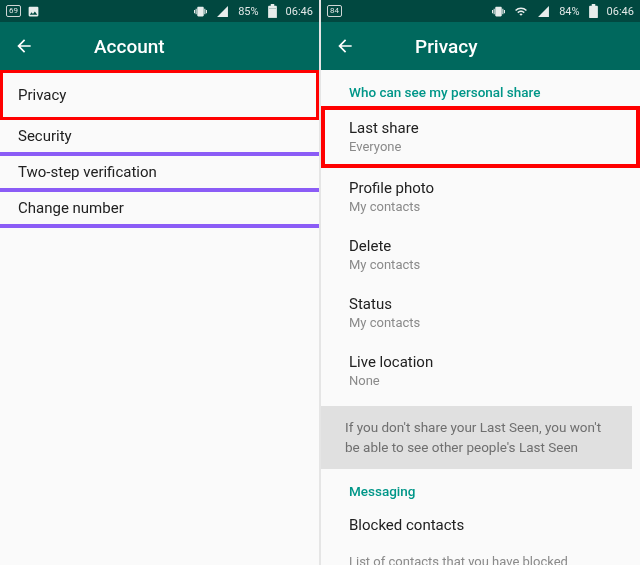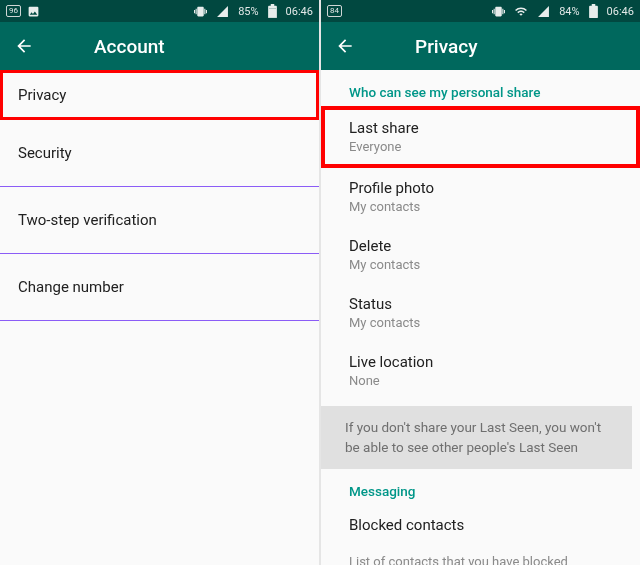--- a/index.html
+++ b/index.html
@@ -40,22 +40,22 @@
     color: #fff;
     display: flex;
     align-items: center;
     padding: 0 14px;
     gap: 22px;
   }
   .appbar svg { fill: #fff; display:block; }
   .appbar-title { font-size: 19px; font-weight: 500; margin-left: 38px; }
   .content { flex: 1; background: #fafafa; overflow: hidden; }
   .list-item {
-    padding: 24px 18px;
-    border-bottom: 1px solid #8b5cf6;
+    padding: 7px 18px;
+    border-bottom: 4px solid #8b5cf6;
     font-size: 15px;
     color: #212121;
   }
   .section-header {
     padding: 14px 28px 6px;
     color: #009688;
     font-size: 13.5px;
     font-weight: 500;
   }
   .pref-item {
@@ -78,21 +78,21 @@
   .pref-block.highlight { padding: 0; border-width: 4px; }
   .pref-block.highlight .pref-item { padding: 9px 24px 10px; }
   .truncated { color:#8a8a8a; font-size:13px; margin-top:20px; white-space:nowrap; overflow:hidden; text-overflow:clip; }
 </style>
 </head>
 <body>
 
 <div class="phone">
   <div class="statusbar">
     <div class="left">
-      <span style="border:1px solid #cfd6d5;border-radius:2px;padding:0 2px;font-size:8px;line-height:10px;">96</span>
+      <span style="border:1px solid #cfd6d5;border-radius:2px;padding:0 2px;font-size:8px;line-height:10px;">69</span>
       <span>
           <svg width="13" height="13" viewBox="0 0 24 24">
             <path d="M21 19V5a2 2 0 0 0-2-2H5a2 2 0 0 0-2 2v14a2 2 0 0 0 2 2h14a2 2 0 0 0 2-2zM8.5 13.5l2.5 3 3.5-4.5L19 18H5l3.5-4.5z"></path>
           </svg>
         </span>
     </div>
     <div class="spacer"></div>
     <div class="right">
       <span>
           <svg width="13" height="13" viewBox="0 0 24 24">

